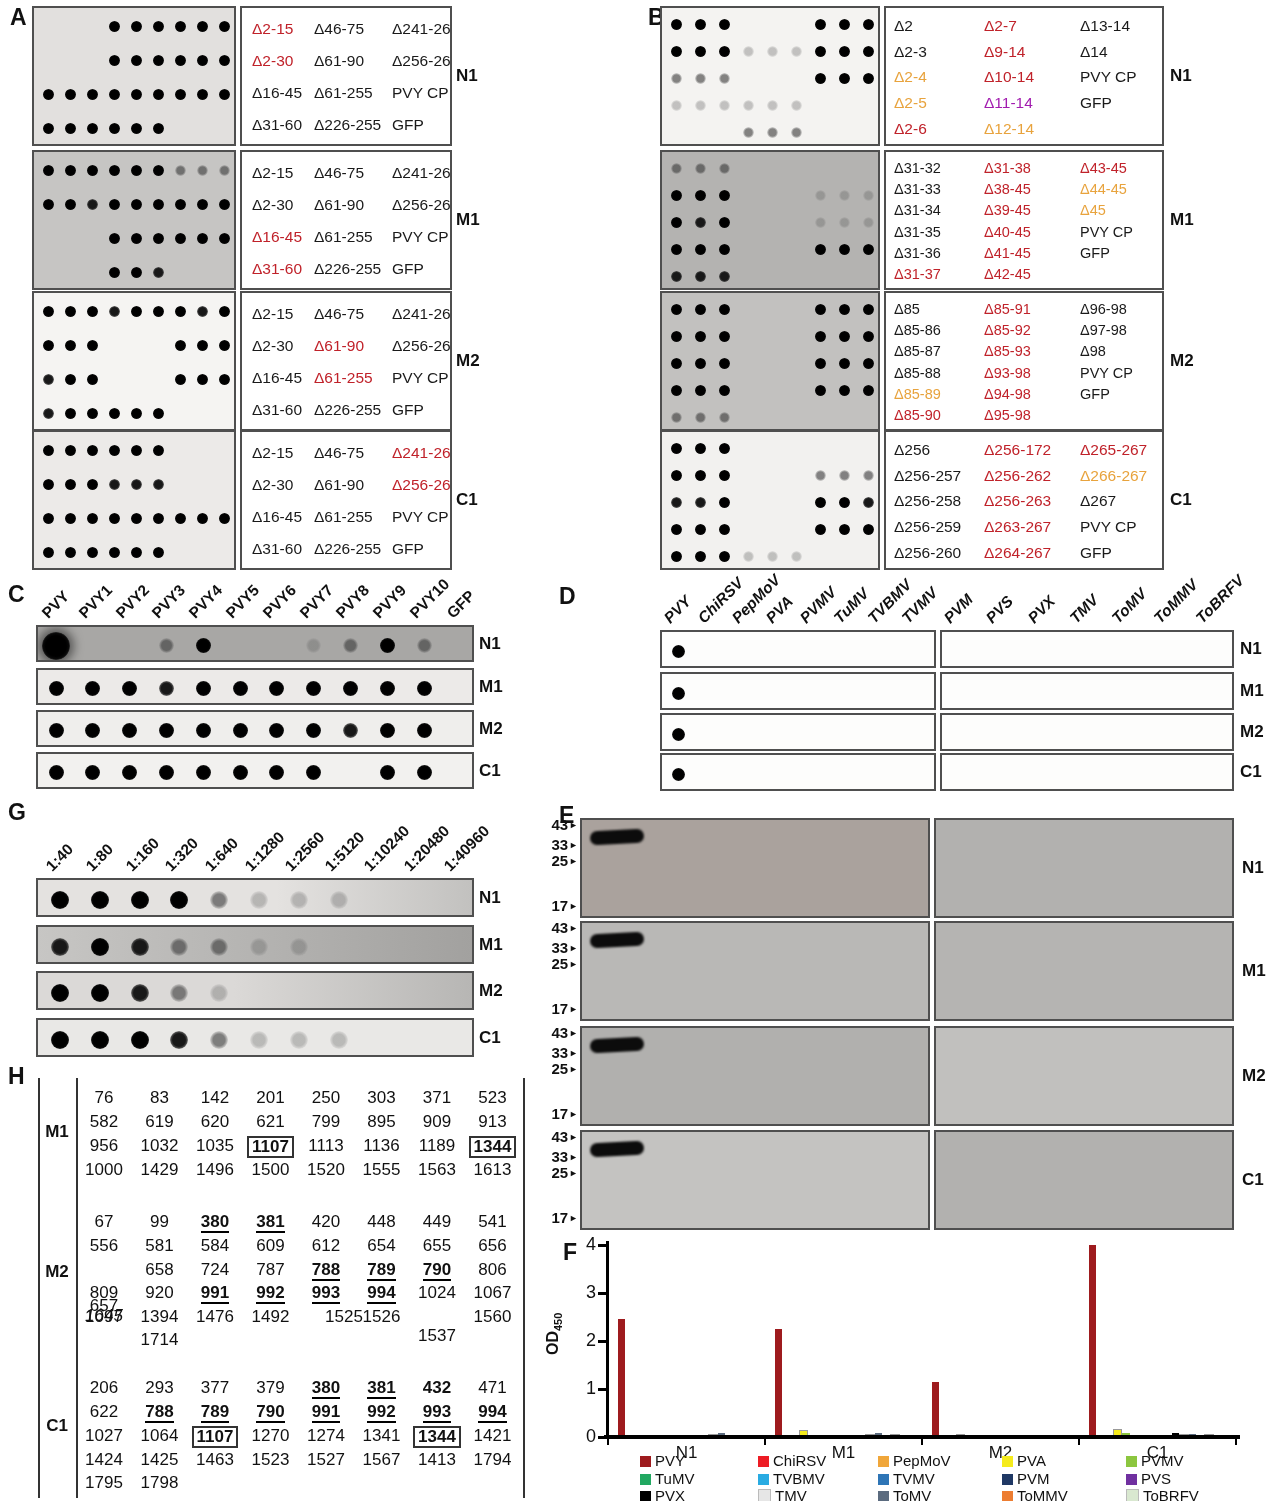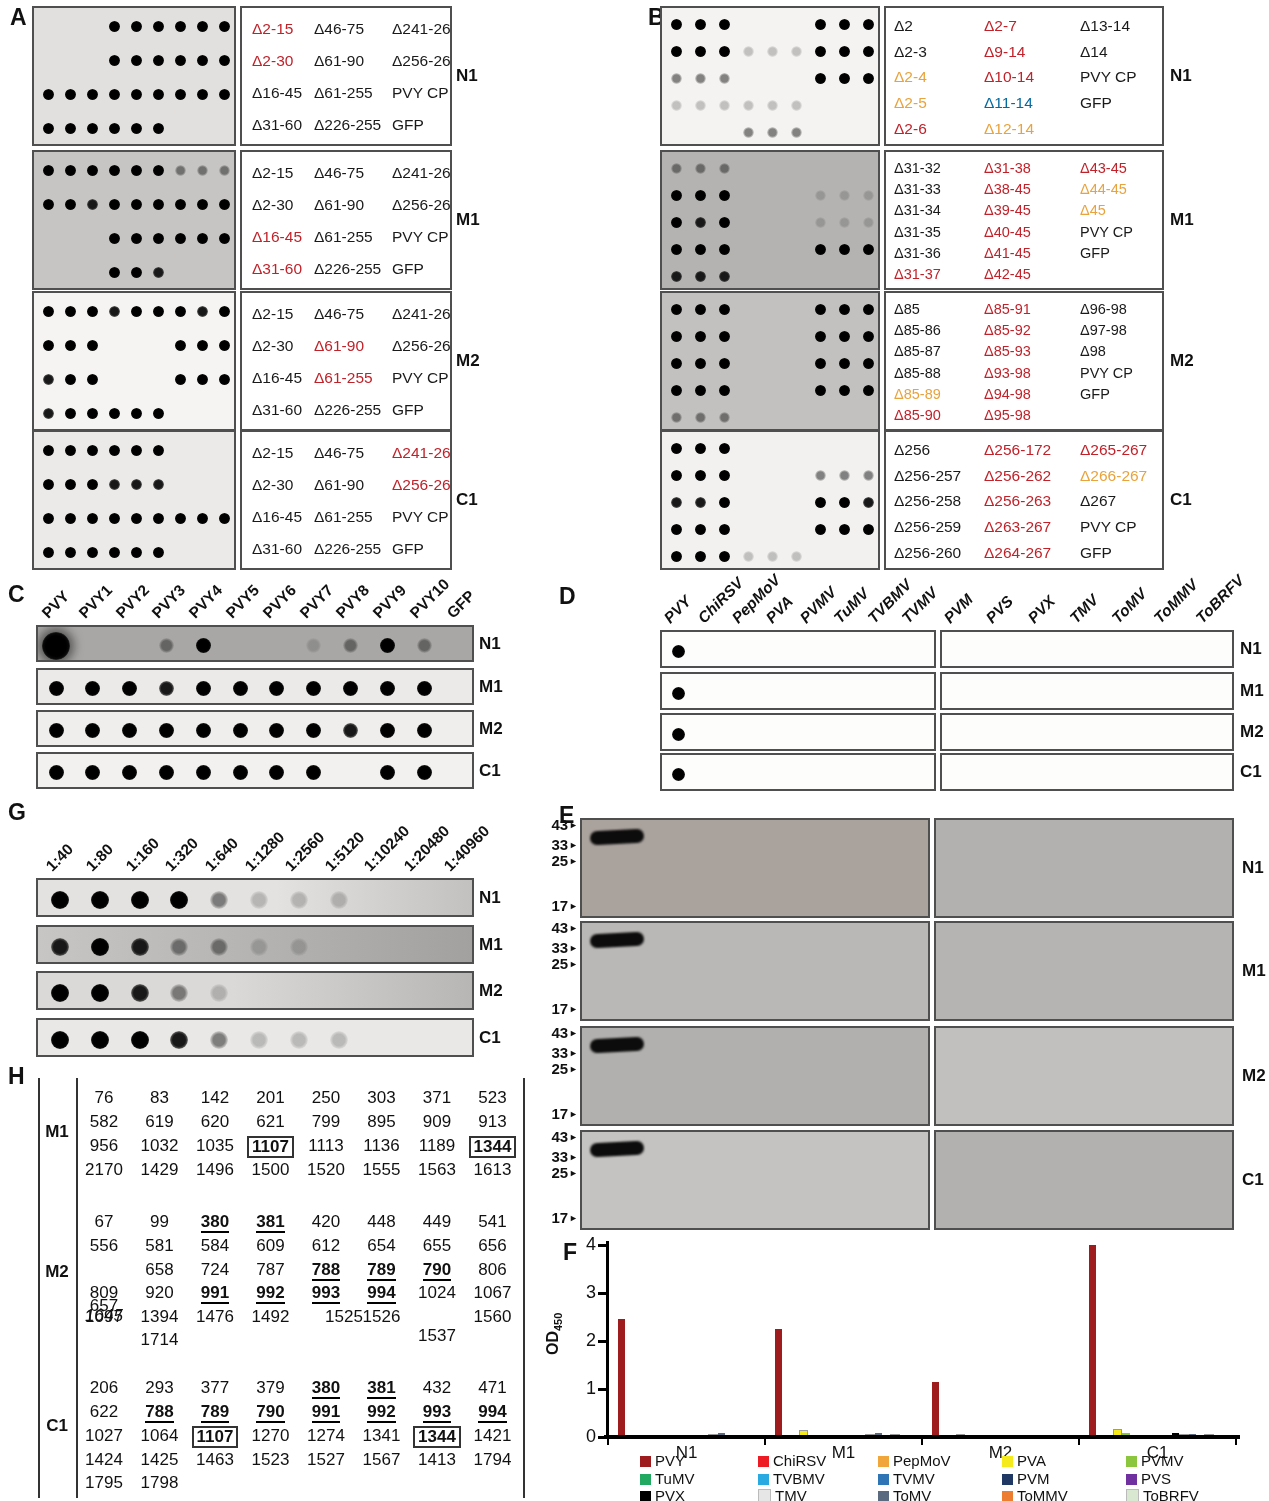--- a/index.html
+++ b/index.html
@@ -256,21 +256,21 @@
       <div class="dlab" style="position: absolute; left: 8px; top: 9.2px; font-size: 15.5px; color: rgb(26, 26, 26);">Δ2</div>
       <div class="dlab" style="position: absolute; left: 98px; top: 9.2px; font-size: 15.5px; color: rgb(192, 34, 42);">Δ2-7</div>
       <div class="dlab" style="position: absolute; left: 194px; top: 9.2px; font-size: 15.5px; color: rgb(26, 26, 26);">Δ13-14</div>
       <div class="dlab" style="position: absolute; left: 8px; top: 34.8px; font-size: 15.5px; color: rgb(26, 26, 26);">Δ2-3</div>
       <div class="dlab" style="position: absolute; left: 98px; top: 34.8px; font-size: 15.5px; color: rgb(192, 34, 42);">Δ9-14</div>
       <div class="dlab" style="position: absolute; left: 194px; top: 34.8px; font-size: 15.5px; color: rgb(26, 26, 26);">Δ14</div>
       <div class="dlab" style="position: absolute; left: 8px; top: 60.4px; font-size: 15.5px; color: rgb(232, 163, 61);">Δ2-4</div>
       <div class="dlab" style="position: absolute; left: 98px; top: 60.4px; font-size: 15.5px; color: rgb(192, 34, 42);">Δ10-14</div>
       <div class="dlab" style="position: absolute; left: 194px; top: 60.4px; font-size: 15.5px; color: rgb(26, 26, 26);">PVY CP</div>
       <div class="dlab" style="position: absolute; left: 8px; top: 86px; font-size: 15.5px; color: rgb(232, 163, 61);">Δ2-5</div>
-      <div class="dlab" style="position: absolute; left: 98px; top: 86px; font-size: 15.5px; color: #0369a1;">Δ11-14</div>
+      <div class="dlab" style="position: absolute; left: 98px; top: 86px; font-size: 15.5px; color: #a21caf;">Δ11-14</div>
       <div class="dlab" style="position: absolute; left: 194px; top: 86px; font-size: 15.5px; color: rgb(26, 26, 26);">GFP</div>
       <div class="dlab" style="position: absolute; left: 8px; top: 111.6px; font-size: 15.5px; color: rgb(192, 34, 42);">Δ2-6</div>
       <div class="dlab" style="position: absolute; left: 98px; top: 111.6px; font-size: 15.5px; color: rgb(232, 163, 61);">Δ12-14</div>
     </div>
     <div class="rowname" style="position: absolute; left: 1170px; top: 66px;">N1</div>
     <div class="blot" style="position: absolute; left: 660px; top: 150px; width: 220px; height: 140px; background: rgb(180, 179, 177);">
       <div class="dot d2" style="position: absolute; left: 8.5px; top: 10.5px; width: 11px; height: 11px;"></div>
       <div class="dot d2" style="position: absolute; left: 32.5px; top: 10.5px; width: 11px; height: 11px;"></div>
       <div class="dot d2" style="position: absolute; left: 56.5px; top: 10.5px; width: 11px; height: 11px;"></div>
       <div class="dot d4" style="position: absolute; left: 8.5px; top: 37.5px; width: 11px; height: 11px;"></div>
@@ -617,21 +617,21 @@
     <div class="hcell" style="position: absolute; left: 409px; top: 1112px;"><span class="hspan">909</span></div>
     <div class="hcell" style="position: absolute; left: 464.5px; top: 1112px;"><span class="hspan">913</span></div>
     <div class="hcell" style="position: absolute; left: 76px; top: 1136px;"><span class="hspan">956</span></div>
     <div class="hcell" style="position: absolute; left: 131.5px; top: 1136px;"><span class="hspan">1032</span></div>
     <div class="hcell" style="position: absolute; left: 187px; top: 1136px;"><span class="hspan">1035</span></div>
     <div class="hcell" style="position: absolute; left: 242.5px; top: 1136px;"><span class="hspan box">1107</span></div>
     <div class="hcell" style="position: absolute; left: 298px; top: 1136px;"><span class="hspan">1113</span></div>
     <div class="hcell" style="position: absolute; left: 353.5px; top: 1136px;"><span class="hspan">1136</span></div>
     <div class="hcell" style="position: absolute; left: 409px; top: 1136px;"><span class="hspan">1189</span></div>
     <div class="hcell" style="position: absolute; left: 464.5px; top: 1136px;"><span class="hspan box">1344</span></div>
-    <div class="hcell" style="position: absolute; left: 76px; top: 1160px;"><span class="hspan">2170</span></div>
+    <div class="hcell" style="position: absolute; left: 76px; top: 1160px;"><span class="hspan">1000</span></div>
     <div class="hcell" style="position: absolute; left: 131.5px; top: 1160px;"><span class="hspan">1429</span></div>
     <div class="hcell" style="position: absolute; left: 187px; top: 1160px;"><span class="hspan">1496</span></div>
     <div class="hcell" style="position: absolute; left: 242.5px; top: 1160px;"><span class="hspan">1500</span></div>
     <div class="hcell" style="position: absolute; left: 298px; top: 1160px;"><span class="hspan">1520</span></div>
     <div class="hcell" style="position: absolute; left: 353.5px; top: 1160px;"><span class="hspan">1555</span></div>
     <div class="hcell" style="position: absolute; left: 409px; top: 1160px;"><span class="hspan">1563</span></div>
     <div class="hcell" style="position: absolute; left: 464.5px; top: 1160px;"><span class="hspan">1613</span></div>
     <div class="rowname" style="position: absolute; left: 40px; top: 1262px; width: 34px; text-align: center;">M2</div>
     <div class="hcell" style="position: absolute; left: 76px; top: 1212px;"><span class="hspan">67</span></div>
     <div class="hcell" style="position: absolute; left: 131.5px; top: 1212px;"><span class="hspan">99</span></div>
@@ -675,21 +675,21 @@
     <div class="hcell" style="position: absolute; left: 464.5px; top: 1307px;"><span class="hspan">1560</span></div>
     <div class="hcell" style="position: absolute; left: 76px; top: 1306px; font-style: italic;"><span class="hspan">1645</span></div>
     <div class="hcell" style="position: absolute; left: 131.5px; top: 1330px;"><span class="hspan">1714</span></div>
     <div class="rowname" style="position: absolute; left: 40px; top: 1416px; width: 34px; text-align: center;">C1</div>
     <div class="hcell" style="position: absolute; left: 76px; top: 1378px;"><span class="hspan">206</span></div>
     <div class="hcell" style="position: absolute; left: 131.5px; top: 1378px;"><span class="hspan">293</span></div>
     <div class="hcell" style="position: absolute; left: 187px; top: 1378px;"><span class="hspan">377</span></div>
     <div class="hcell" style="position: absolute; left: 242.5px; top: 1378px;"><span class="hspan">379</span></div>
     <div class="hcell" style="position: absolute; left: 298px; top: 1378px;"><span class="hspan bu">380</span></div>
     <div class="hcell" style="position: absolute; left: 353.5px; top: 1378px;"><span class="hspan bu">381</span></div>
-    <div class="hcell" style="position: absolute; left: 409px; top: 1378px;"><span class="hspan">432</span></div>
+    <div class="hcell" style="position: absolute; left: 409px; top: 1378px; font-weight: bold;"><span class="hspan">432</span></div>
     <div class="hcell" style="position: absolute; left: 464.5px; top: 1378px;"><span class="hspan">471</span></div>
     <div class="hcell" style="position: absolute; left: 76px; top: 1402px;"><span class="hspan">622</span></div>
     <div class="hcell" style="position: absolute; left: 131.5px; top: 1402px;"><span class="hspan bu">788</span></div>
     <div class="hcell" style="position: absolute; left: 187px; top: 1402px;"><span class="hspan bu">789</span></div>
     <div class="hcell" style="position: absolute; left: 242.5px; top: 1402px;"><span class="hspan bu">790</span></div>
     <div class="hcell" style="position: absolute; left: 298px; top: 1402px;"><span class="hspan bu">991</span></div>
     <div class="hcell" style="position: absolute; left: 353.5px; top: 1402px;"><span class="hspan bu">992</span></div>
     <div class="hcell" style="position: absolute; left: 409px; top: 1402px;"><span class="hspan bu">993</span></div>
     <div class="hcell" style="position: absolute; left: 464.5px; top: 1402px;"><span class="hspan bu">994</span></div>
     <div class="hcell" style="position: absolute; left: 76px; top: 1426px;"><span class="hspan">1027</span></div>

